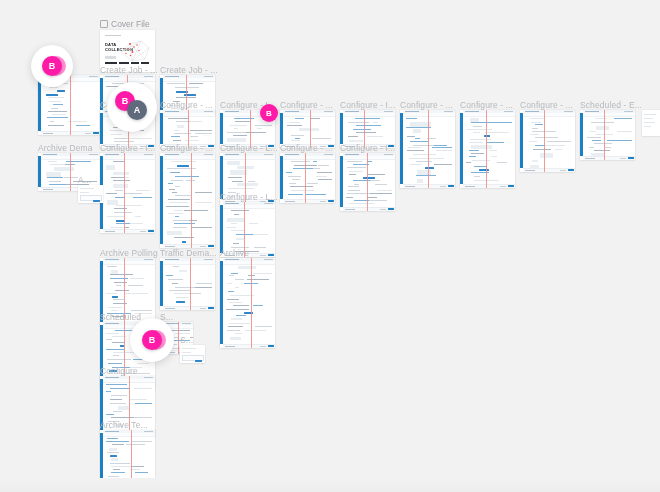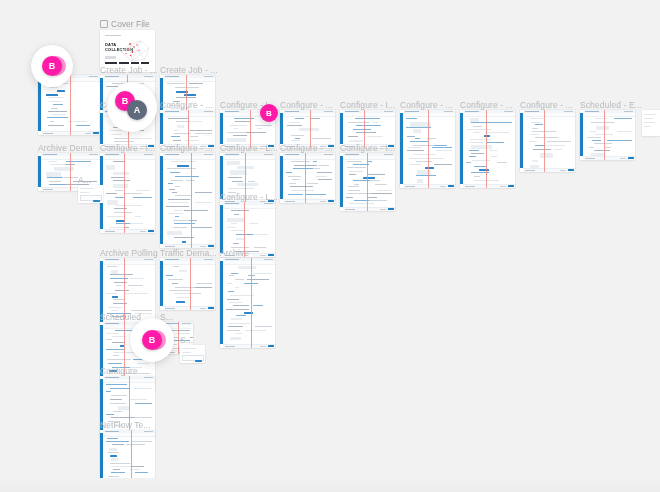--- a/index.html
+++ b/index.html
@@ -965,21 +965,21 @@
           <div class="ln bl" style="left: 6.17845px; top: 37.6678px; width: 8.23251px;"></div>
           <div class="ln d" style="left: 10.8099px; top: 41.2298px; width: 23.4803px;"></div>
           <div class="ln" style="left: 33.8633px; top: 41.2298px; width: 18.1367px;"></div>
           <div class="ln" style="left: 8.43853px; top: 44.5629px; width: 10.3132px;"></div>
           <div class="blk" style="left: 15.0041px; top: 47.5869px; width: 8.37112px; height: 3.72747px;"></div>
           <div class="ln" style="left: 6.31151px; top: 54.4113px; width: 24.9121px;"></div>
           <div class="guide" style="left: 29px; top: -6px; bottom: -4px;"></div>
         </div>
       </div>
       <div class="frame" style="left: 100px; top: 430px; width: 55px; height: 58px;">
-        <div class="frame-label" style="max-width: 63px;">NetFlow Te...</div>
+        <div class="frame-label" style="max-width: 63px;">Archive Te...</div>
         <div class="frame-body">
           <div class="mini-rail"></div>
           <div class="mini-topbar">
             <i></i>
             <b></b>
           </div>
           <div class="mini-subbar"></div>
           <div class="mini-footer">
             <i></i>
             <b></b>

